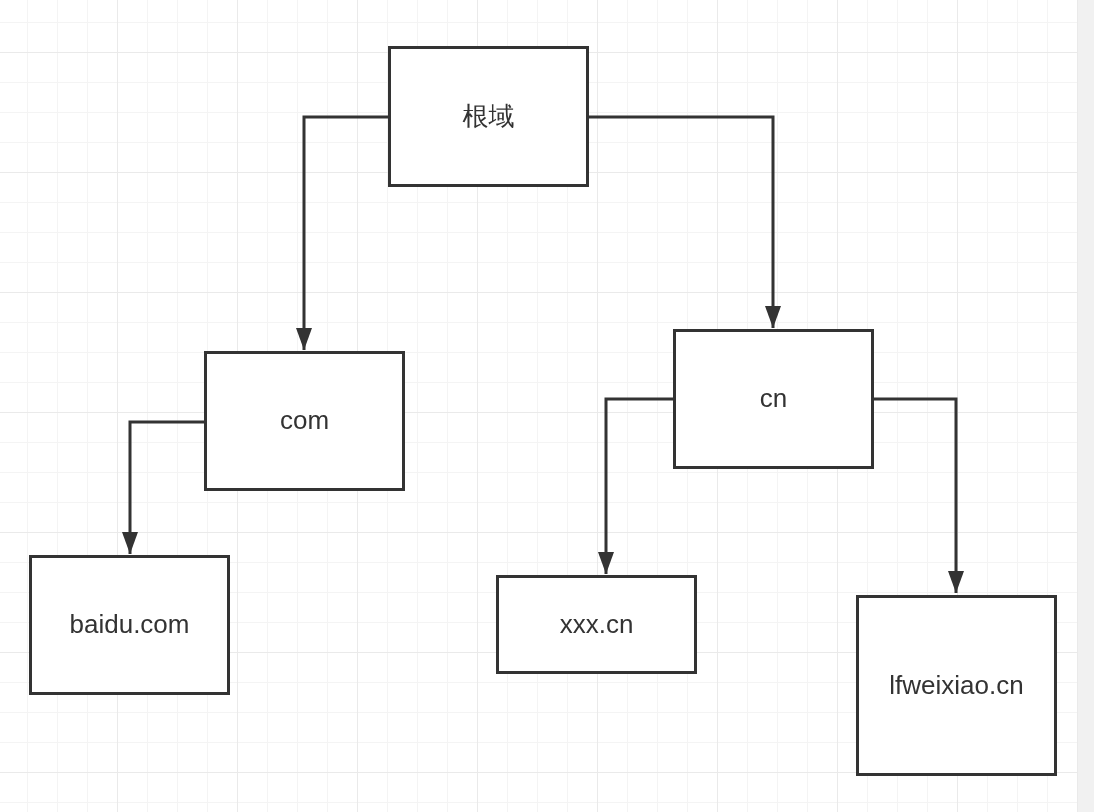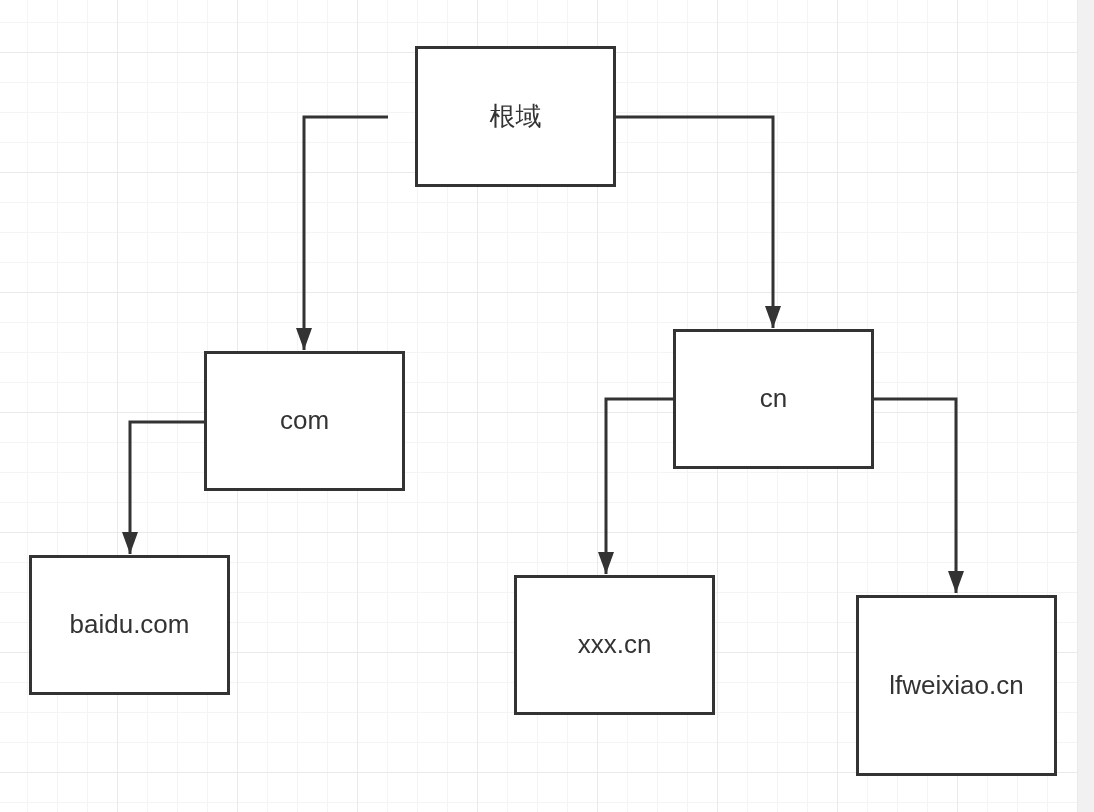--- a/index.html
+++ b/index.html
@@ -74,33 +74,33 @@
     <g id="edges" fill="none" stroke-linejoin="miter" stroke-linecap="butt">
         <path d="M388,117 L304,117 L304,350" stroke="#333333" stroke-width="3" marker-end="url(#arrow-down)"></path>
         <path d="M589,117 L773,117 L773,328" stroke="#333333" stroke-width="3" marker-end="url(#arrow-down)"></path>
         <path d="M204,422 L130,422 L130,554" stroke="#333333" stroke-width="3" marker-end="url(#arrow-down)"></path>
         <path d="M673,399 L606,399 L606,574" stroke="#333333" stroke-width="3" marker-end="url(#arrow-down)"></path>
         <path d="M874,399 L956,399 L956,593" stroke="#333333" stroke-width="3" marker-end="url(#arrow-down)"></path>
       </g>
   </svg>
 
   <div id="nodes">
-      <div class="node" style="left: 388px; top: 46px; width: 201px; height: 141px; margin-left: 27px;">
+      <div class="node" style="left: 388px; top: 46px; width: 201px; height: 141px;">
         <span>根域</span>
       </div>
       <div class="node" style="left: 204px; top: 351px; width: 201px; height: 140px;">
         <span>com</span>
       </div>
       <div class="node" style="left: 673px; top: 329px; width: 201px; height: 140px;">
         <span>cn</span>
       </div>
       <div class="node" style="left: 29px; top: 555px; width: 201px; height: 140px; align-items: center;">
         <span>baidu.com</span>
       </div>
-      <div class="node" style="left: 514px; top: 575px; width: 201px; height: 140px;">
+      <div class="node" style="left: 496px; top: 575px; width: 201px; height: 99px;">
         <span>xxx.cn</span>
       </div>
       <div class="node" style="left: 856px; top: 595px; width: 201px; height: 181px;">
         <span>lfweixiao.cn</span>
       </div>
     </div>
 
   <div class="canvas-edge"></div>
 </div>
 

